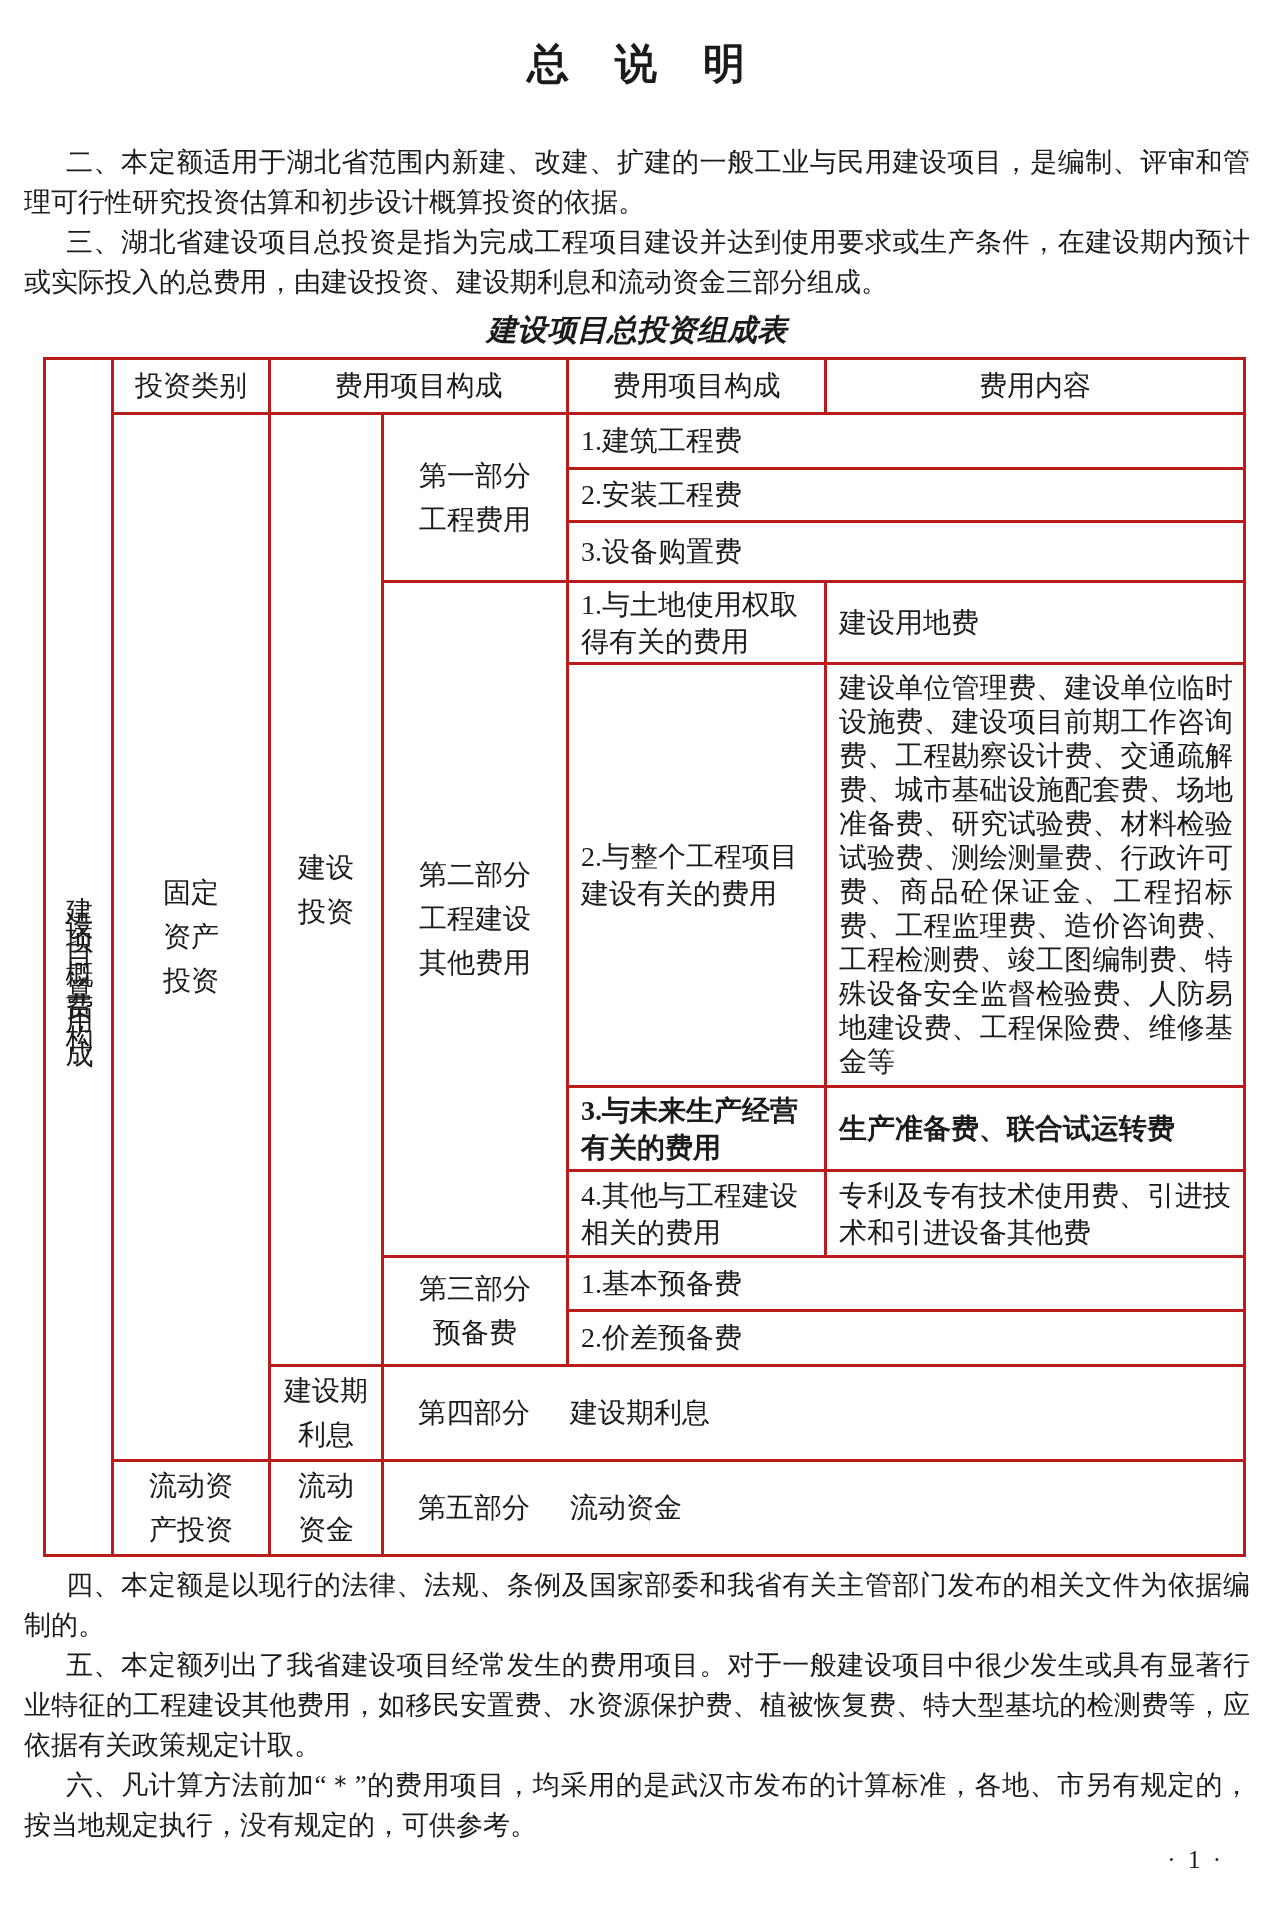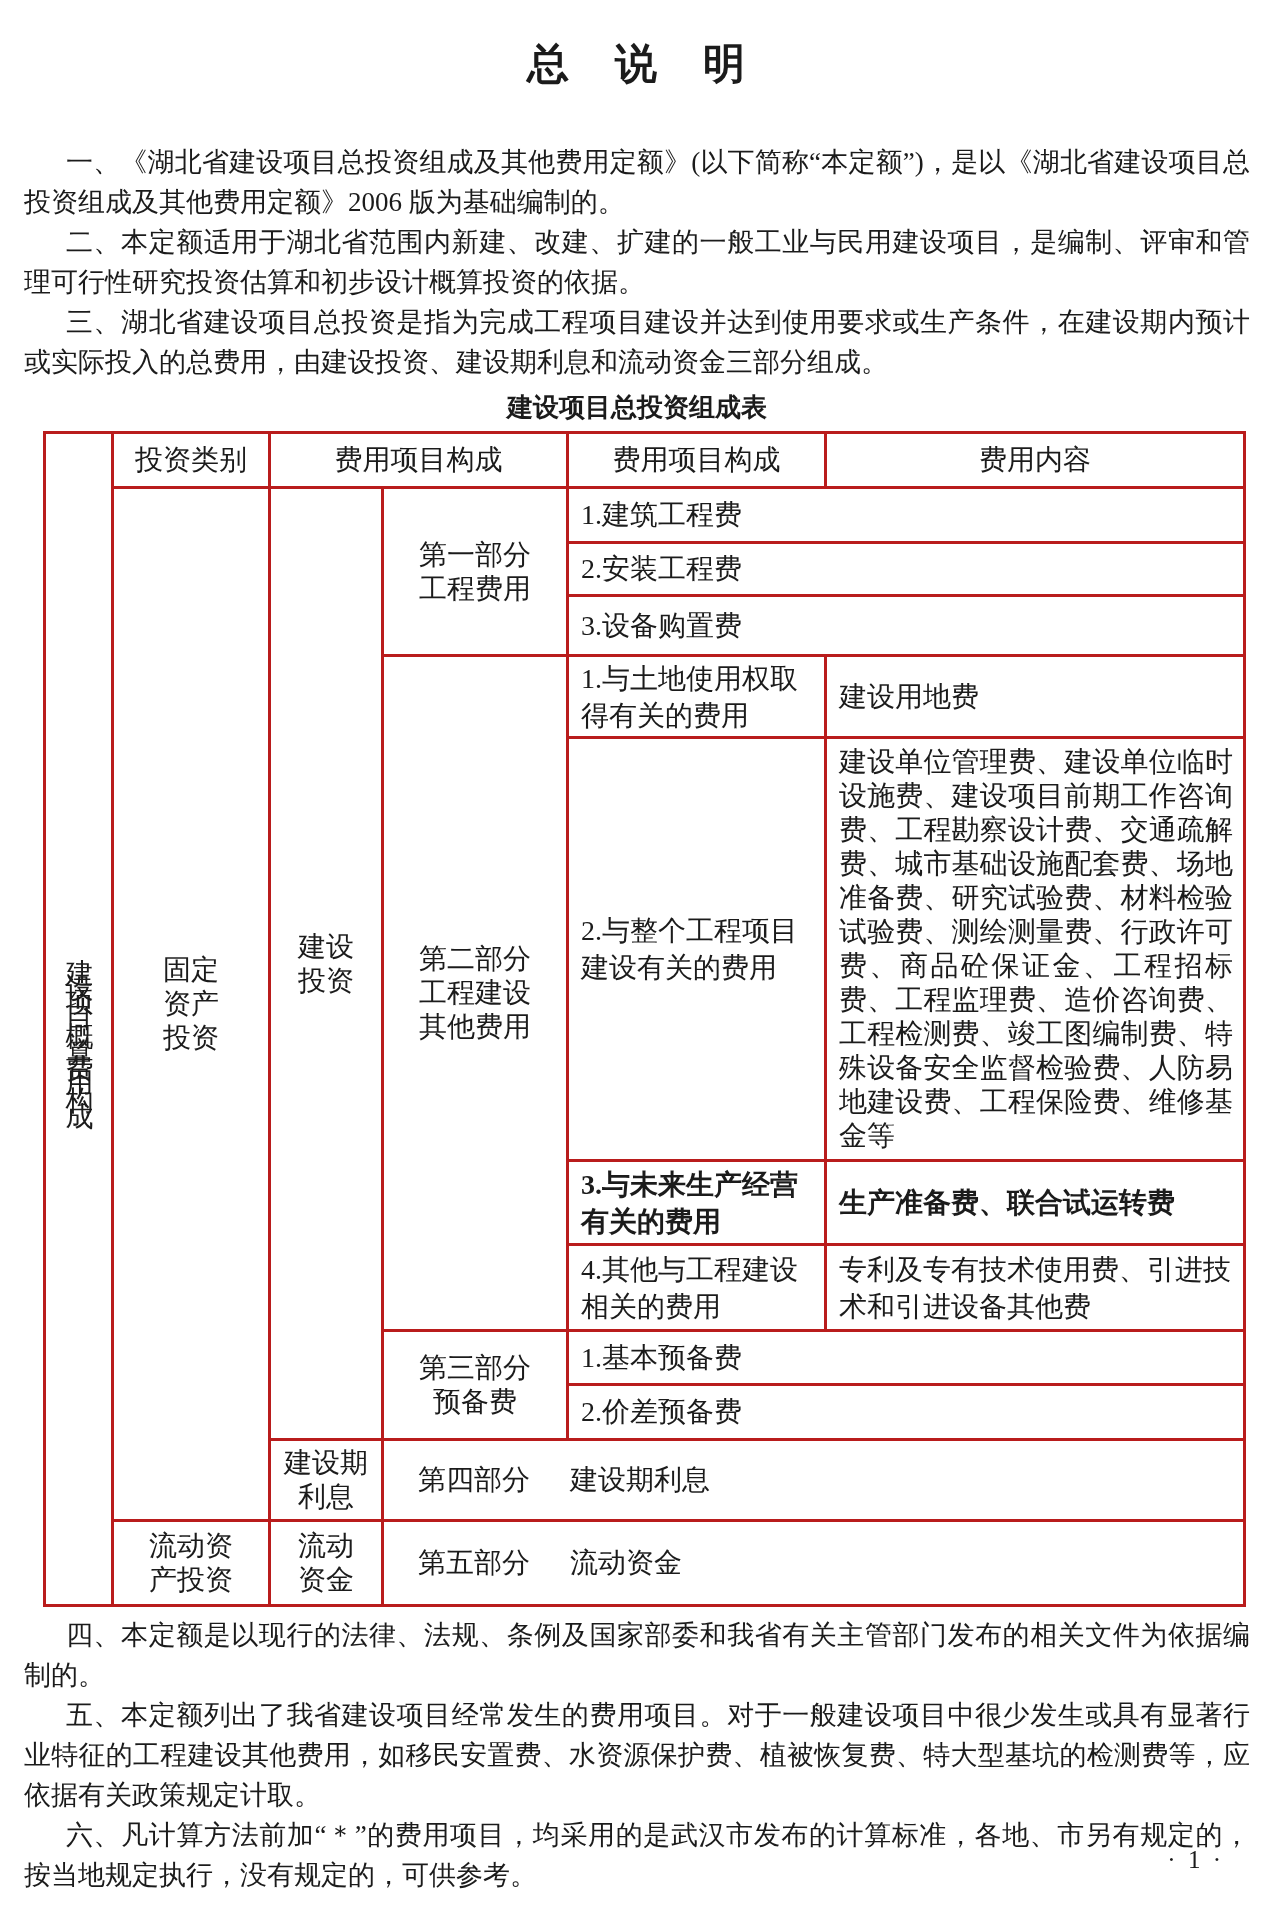--- a/index.html
+++ b/index.html
@@ -25,40 +25,41 @@
   .body-text p.para {
     margin: 0;
     font-size: 27px;
     line-height: 40px;
     text-align: justify;
     text-indent: 42px;
   }
   .table-title {
     margin: 8px 0 6px 0;
     text-align: center;
-    font-size: 26px;
+    font-size: 30px;
     font-weight: 700;
+    font-style: italic;
   }
   table.comp-table {
     width: 1200px;
     margin-left: 19px;
     border-collapse: collapse;
     table-layout: fixed;
     border: 2px solid #141414;
   }
   .comp-table td {
     border: 3px solid #b91c1c;
     font-size: 28px;
     vertical-align: middle;
     padding: 2px 6px;
     overflow: hidden;
   }
   .center { text-align: center; }
   .left   { text-align: left; padding-left: 12px !important; }
-  .pre    { white-space: pre-line; line-height: 34px; }
+  .pre    { white-space: pre-line; line-height: 44px; }
   .wrap   { line-height: 37px; padding-right: 8px !important; }
   .cell-long {
     line-height: 34px;
     font-size: 28px;
     text-align: justify;
     padding: 6px 10px 6px 12px !important;
   }
   .part-row { padding-left: 34px !important; }
   .part-name { margin-left: 40px; }
   .c-side { text-align: center; vertical-align: middle; }
@@ -93,21 +94,20 @@
   }
 </style>
 </head>
 <body>
 
 <div class="page">
 
   <h1 class="doc-title">总　说　明</h1>
 
   <div class="body-text">
-    <p class="para">一、《湖北省建设项目总投资组成及其他费用定额》(以下简称“本定额”)，是以《湖北省建设项目总投资组成及其他费用定额》2006 版为基础编制的。</p>
     <p class="para">二、本定额适用于湖北省范围内新建、改建、扩建的一般工业与民用建设项目，是编制、评审和管理可行性研究投资估算和初步设计概算投资的依据。</p>
     <p class="para">三、湖北省建设项目总投资是指为完成工程项目建设并达到使用要求或生产条件，在建设期内预计或实际投入的总费用，由建设投资、建设期利息和流动资金三部分组成。</p>
   </div>
 
   <div class="table-title">建设项目总投资组成表</div>
 
   <table class="comp-table">
     <colgroup>
       <col style="width:68px">
       <col style="width:157px">

